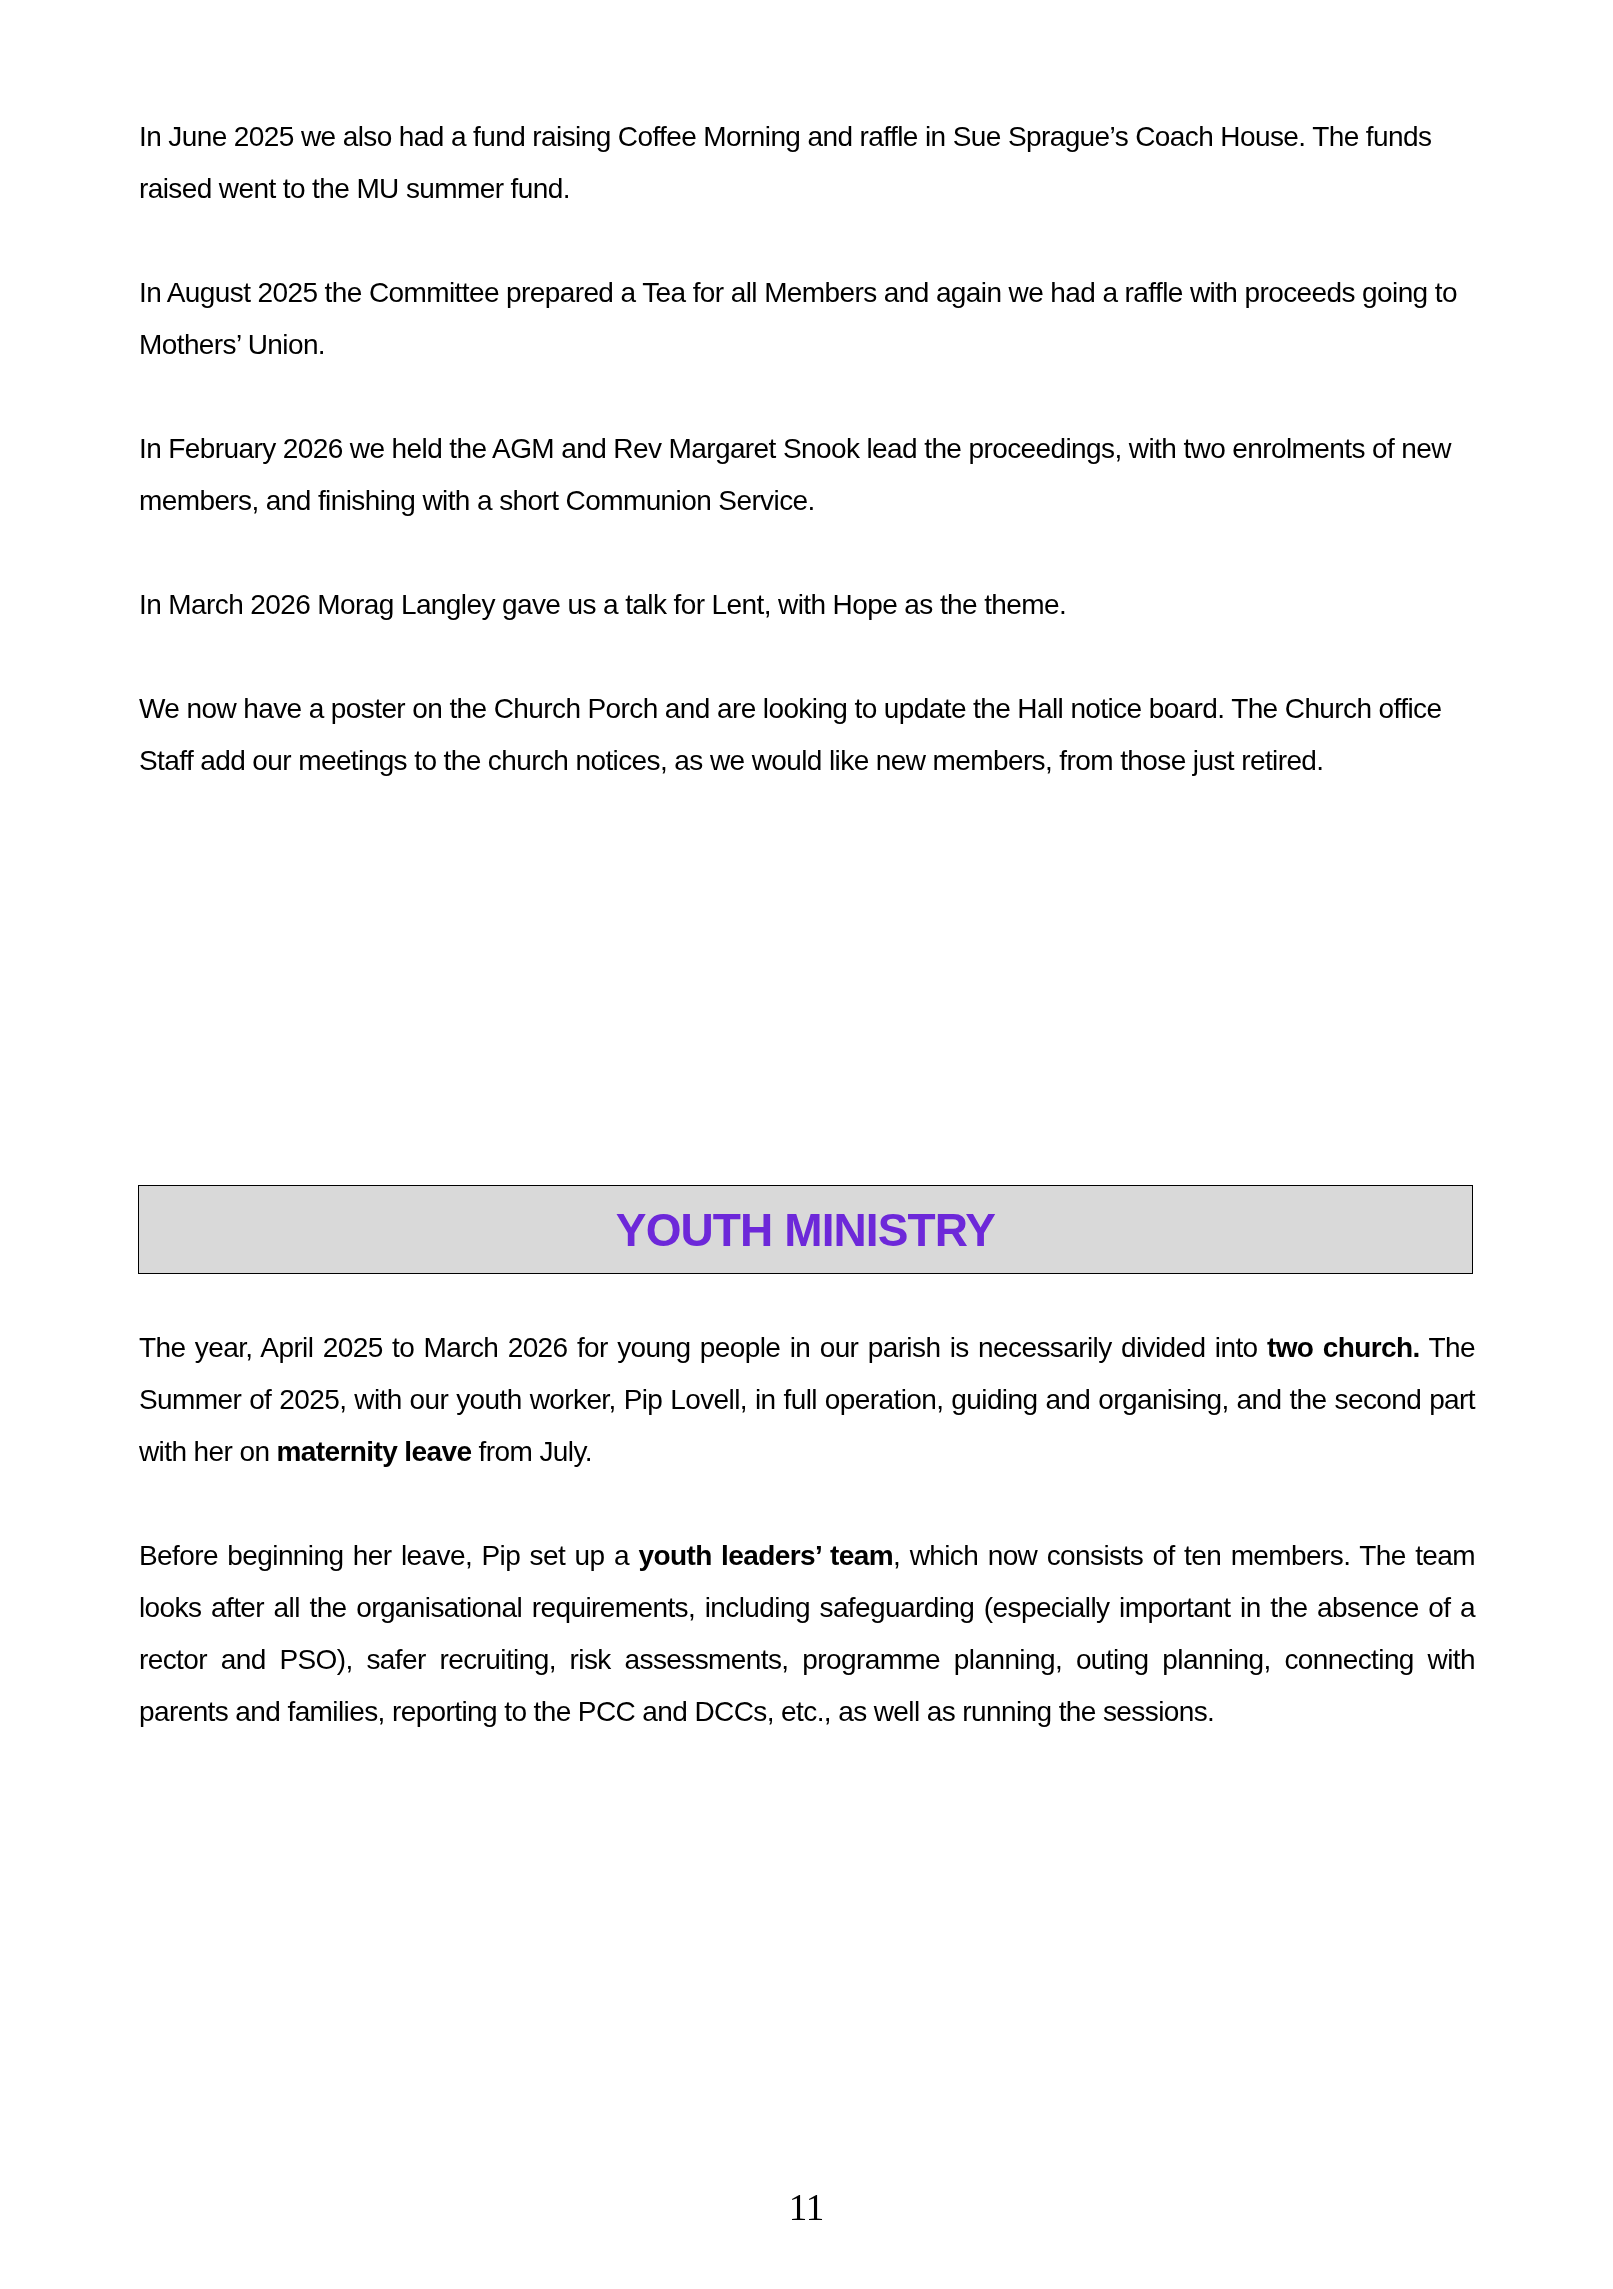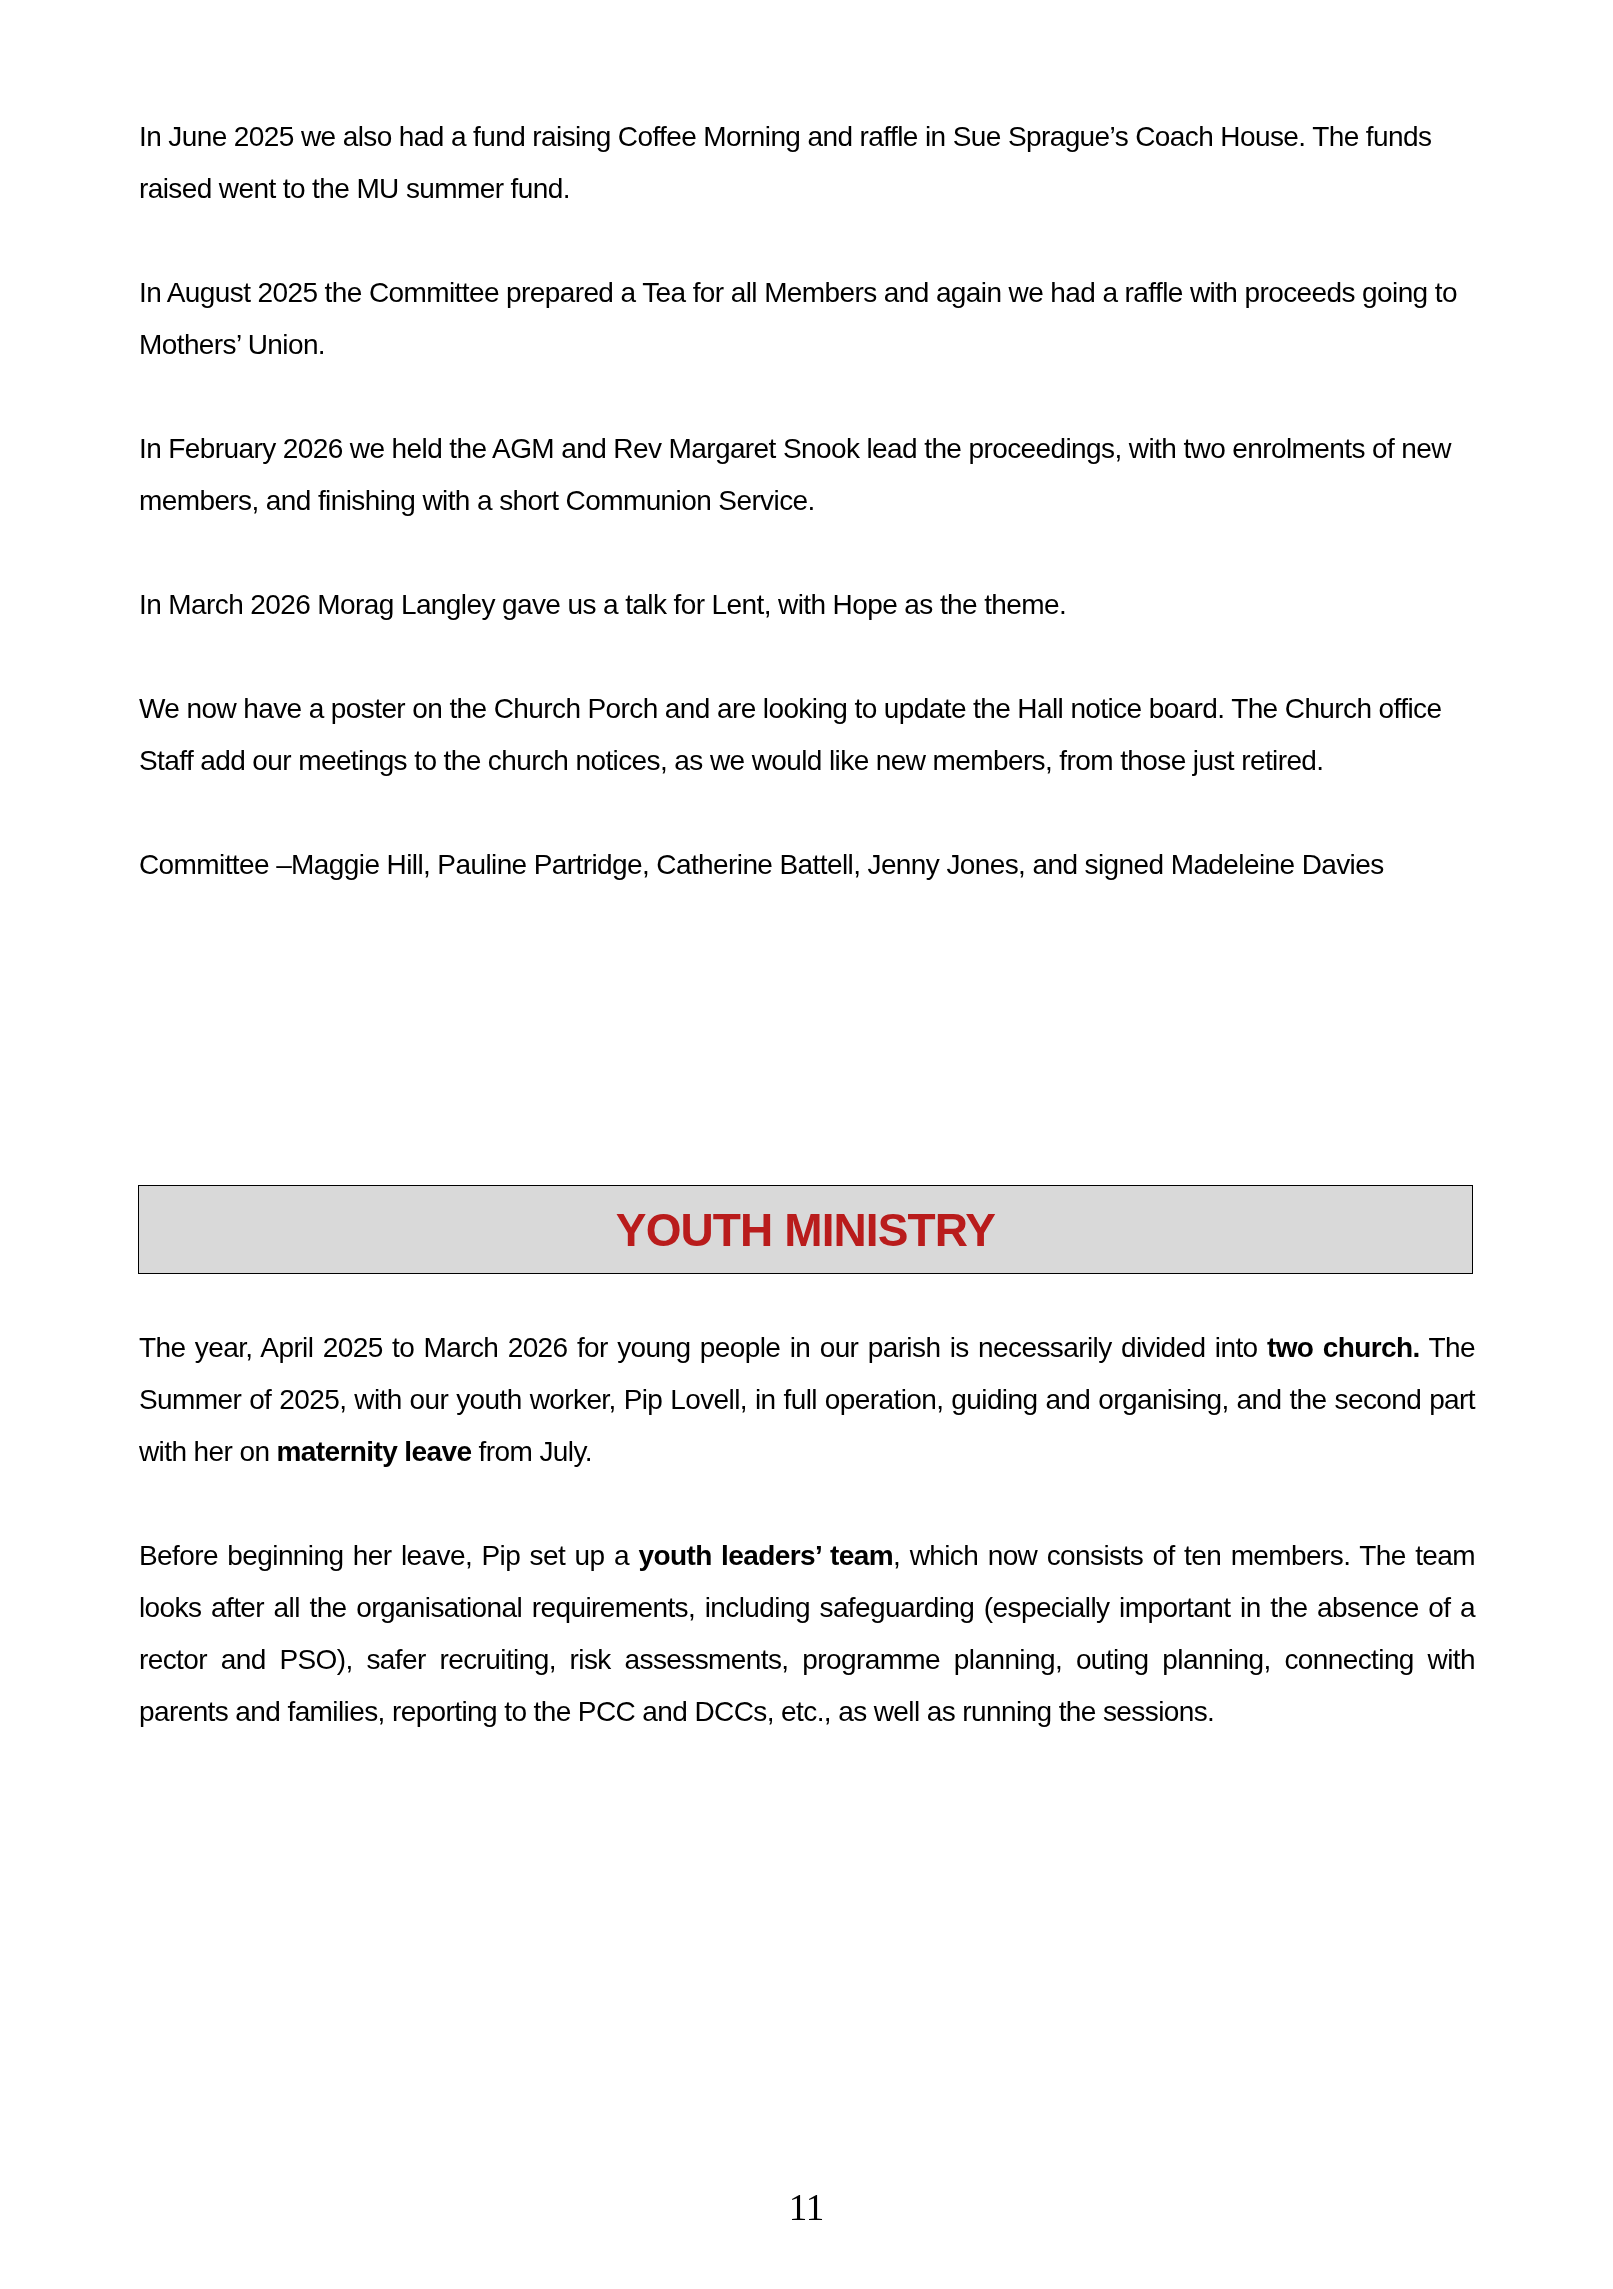--- a/index.html
+++ b/index.html
@@ -14,41 +14,40 @@
   .col p { margin: 0 0 52px 0; }
   .col p.just { text-align: justify; }
   .top-section { top: 111px; }
   .heading-box {
     position: absolute; left: 138px; top: 1185px; width: 1333px; height: 87px;
     background: #d9d9d9; border: 1.8px solid #000;
     display: flex; align-items: center; justify-content: center;
   }
   .heading-box h2 {
     margin: 0; font-family: "Liberation Sans", sans-serif; font-weight: bold;
-    font-size: 46px; letter-spacing: -0.9px; color: #b91c1c;
+    font-size: 46px; letter-spacing: -0.9px; color: #6d28d9;
   }
   .youth-section { top: 1322px; }
   .page-number {
     position: absolute; left: 0; width: 1613px; top: 2186px; text-align: center;
     font-family: "Liberation Serif", serif; font-size: 37px; color: #000;
   }
   b { font-weight: bold; }
 </style>
 </head>
 <body>
 
 <div class="page">
 
   <div class="col top-section">
     <p>In June 2025 we also had a fund raising Coffee Morning and raffle in Sue Sprague’s Coach House. The funds raised went to the MU summer fund.</p>
     <p>In August 2025 the Committee prepared a Tea for all Members and again we had a raffle with proceeds going to Mothers’ Union.</p>
     <p>In February 2026 we held the AGM and Rev Margaret Snook lead the proceedings, with two enrolments of new members, and finishing with a short Communion Service.</p>
     <p>In March 2026 Morag Langley gave us a talk for Lent, with Hope as the theme.</p>
     <p>We now have a poster on the Church Porch and are looking to update the Hall notice board. The Church office Staff add our meetings to the church notices, as we would like new members, from those just retired.</p>
-    <p>Committee –Maggie Hill, Pauline Partridge, Catherine Battell, Jenny Jones, and signed Madeleine Davies</p>
   </div>
 
   <div class="heading-box">
     <h2>YOUTH MINISTRY</h2>
   </div>
 
   <div class="col youth-section">
     <p class="just"><span> The year, April 2025 to March 2026 for young people in our parish is necessarily divided into </span><b>two church.</b><span> The Summer of 2025, with our youth worker, Pip Lovell, in full operation, guiding and organising, and the second part with her on </span><b>maternity leave</b><span> from July.</span></p>
     <p class="just"><span>Before beginning her leave, Pip set up a </span><b>youth leaders’ team</b><span>, which now consists of ten members. The team looks after all the organisational requirements, including safeguarding (especially important in the absence of a rector and PSO), safer recruiting, risk assessments, programme planning, outing planning, connecting with parents and families, reporting to the PCC and DCCs, etc., as well as running the sessions.</span></p>
   </div>

